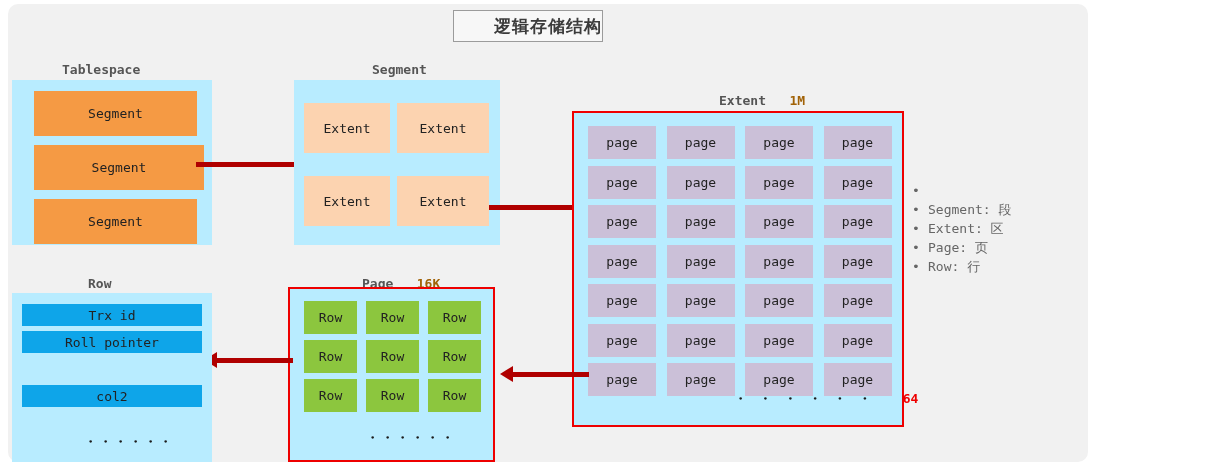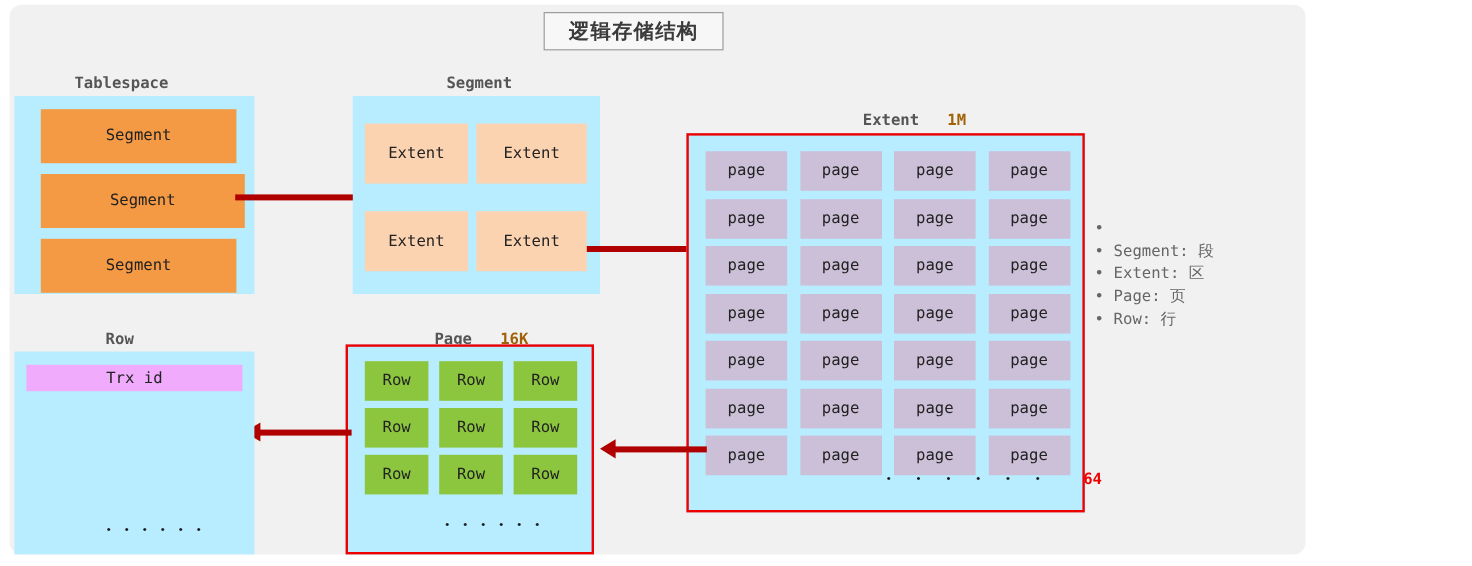--- a/index.html
+++ b/index.html
@@ -31,21 +31,21 @@
 
   
   .title-box {
     position: absolute;
     left: 453px; top: 10px;
     width: 148px; height: 30px;
     background: #f7f7f7;
     border: 1px solid #9b9b9b;
     display: flex;
     align-items: center;
-    justify-content: center;
+    justify-content: flex-end;
     font-family: "DejaVu Sans", "Liberation Sans", sans-serif;
     font-size: 17px;
     font-weight: 700;
     color: #3b3b3b;
     letter-spacing: 1px;
   }
 
   
   .caption {
     position: absolute;
@@ -73,21 +73,21 @@
     justify-content: center;
     font-family: "DejaVu Sans Mono", "Liberation Mono", monospace;
     font-size: 13px;
     color: #222222;
     box-sizing: border-box;
   }
   .cell.segment { background: #f59a44; }
   .cell.extent  { background: #fcd3b0; }
   .cell.page    { background: #cbc0d8; }
   .cell.rowbox  { background: #8cc63e; }
-  .cell.rowfield{ background: #f0abfc; }
+  .cell.rowfield{ background: #0ea5e9; }
 
   .dots {
     position: absolute;
     font-family: "DejaVu Sans Mono", "Liberation Mono", monospace;
     font-size: 13px;
     font-weight: 700;
     color: #1b1b1b;
     letter-spacing: 2px;
     white-space: nowrap;
   }
@@ -320,20 +320,26 @@
   <div class="arrow-head left" style="left:204px; top:352px;"></div>
 
   <div class="caption" style="left:88px; top:276px;">
     <span>Row</span>
   </div>
   <div class="bluebox" style="left:12px; top:293px; width:200px; height:169px;" id="row-container">
     <div class="dots" style="left:72px; top:140px;">・・・・・・</div>
   <div class="cell rowfield" style="left: 10px; top: 11px; width: 180px; height: 22px;">
         <span>Trx id</span>
       </div>
+      <div class="cell rowfield" style="left: 10px; top: 38px; width: 180px; height: 22px;">
+        <span>Roll pointer</span>
+      </div>
+      <div class="cell rowfield" style="left: 10px; top: 92px; width: 180px; height: 22px;">
+        <span>col2</span>
+      </div>
     </div>
 
   <div class="legend">
     <div class="legend-item">
       <span class="legend-bullet">•</span>
     </div>
     <div class="legend-item">
       <span class="legend-bullet">•</span>
       <span>Segment: 段</span>
     </div>

